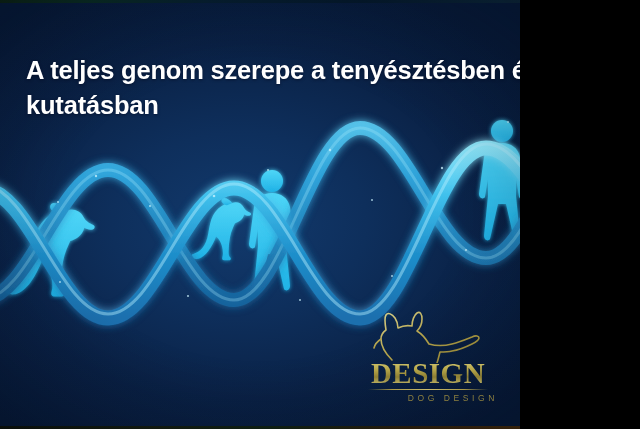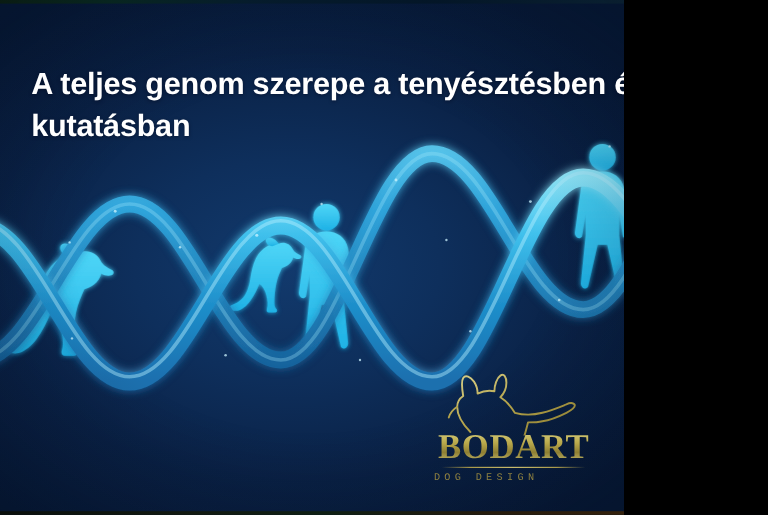--- a/index.html
+++ b/index.html
@@ -106,22 +106,22 @@
     top: 78px;
     width: 120px;
     height: 1px;
     background: linear-gradient(90deg, rgba(170,155,70,0) 0%, #a8994a 20%, #c9bc6e 50%, #a8994a 80%, rgba(170,155,70,0) 100%);
   }
   .logo-sub {
     position: absolute;
     left: 0;
     top: 82px;
     width: 140px;
-    text-align: left;
-    font-family: Liberation Mono, monospace;
+    text-align: right;
+    font-family: Liberation Sans, sans-serif;
     font-size: 8.5px;
     letter-spacing: 3.6px;
     color: #8d8040;
     text-indent: 3.6px;
   }
 </style>
 </head>
 <body>
 
 <div id="stage">
@@ -311,18 +311,18 @@
                C19,13 18,7 20,4 C22,1 26,3 29,7 C31,10 32,14 32,17
                C36,15 41,14 46,15 C46,10 48,4 51,2 C54,0 56,3 56,8
                C56,12 54,17 51,20 C56,23 60,28 63,33
                C70,35 78,35 86,33 C94,31 101,28 106,26
                C110,24 113,25 113,27 C113,29 110,31 106,33
                C100,36 93,39 86,40 C82,41 78,41 74,41
                C73,45 72,49 71,52" fill="none" stroke="url(#goldLine)" stroke-width="1.6" stroke-linecap="round" stroke-linejoin="round"></path>
       <path d="M15,28 C12,30 9,33 8,37" fill="none" stroke="url(#goldLine)" stroke-width="1.6" stroke-linecap="round"></path>
     </svg>
 
-    <div class="logo-word">BODART</div>
+    <div class="logo-word">DESIGN</div>
     <div class="logo-rule"></div>
     <div class="logo-sub">DOG DESIGN</div>
   </div>
 
 </div>
 
 </body></html>

